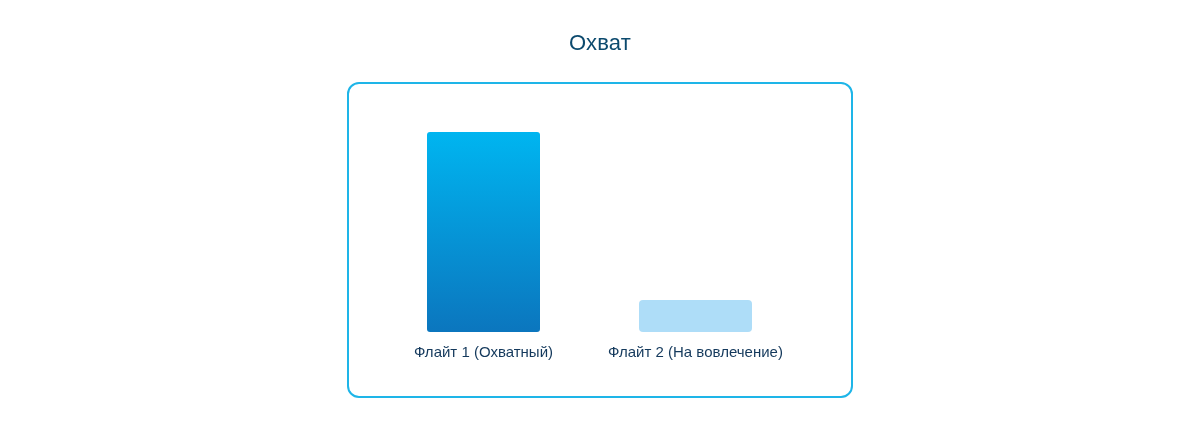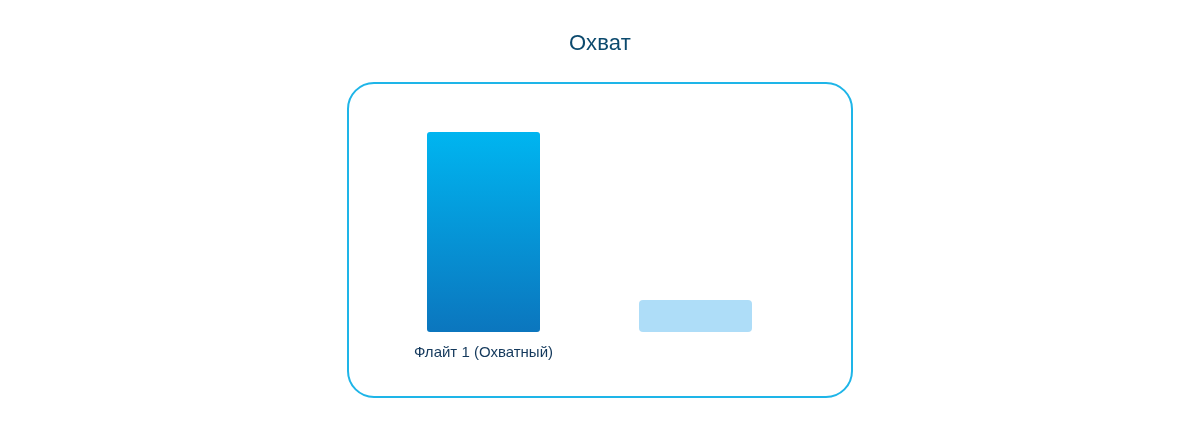--- a/index.html
+++ b/index.html
@@ -33,21 +33,21 @@
 
   
   #chart-card {
     position: absolute;
     left: 347px;
     top: 82px;
     width: 506px;
     height: 316px;
     box-sizing: border-box;
     border: 2px solid #1eb5e8;
-    border-radius: 27px;
+    border-radius: 12px;
     background: #ffffff;
   }
 
   
   #plot-area {
     position: absolute;
     left: 0;
     top: 0;
     width: 506px;
     height: 316px;
@@ -101,15 +101,16 @@
     <div class="bar-group" id="bar-group-0">
       <div class="bar bar-0" id="bar-0" style="height: 200px; background: linear-gradient(rgb(0, 181, 240) 0%, rgb(11, 118, 190) 100%);"></div>
     </div>
 
     <div class="bar-group" id="bar-group-1">
       <div class="bar bar-1" id="bar-1" style="height: 32px; background: rgb(174, 221, 248);"></div>
     </div>
 
     <div class="bar-label" id="bar-label-0">Флайт 1 (Охватный)</div>
 
+    <div class="bar-label" id="bar-label-1">Флайт 2 (На вовлечение)</div>
 
   </div>
 </div>
 
 </body></html>

